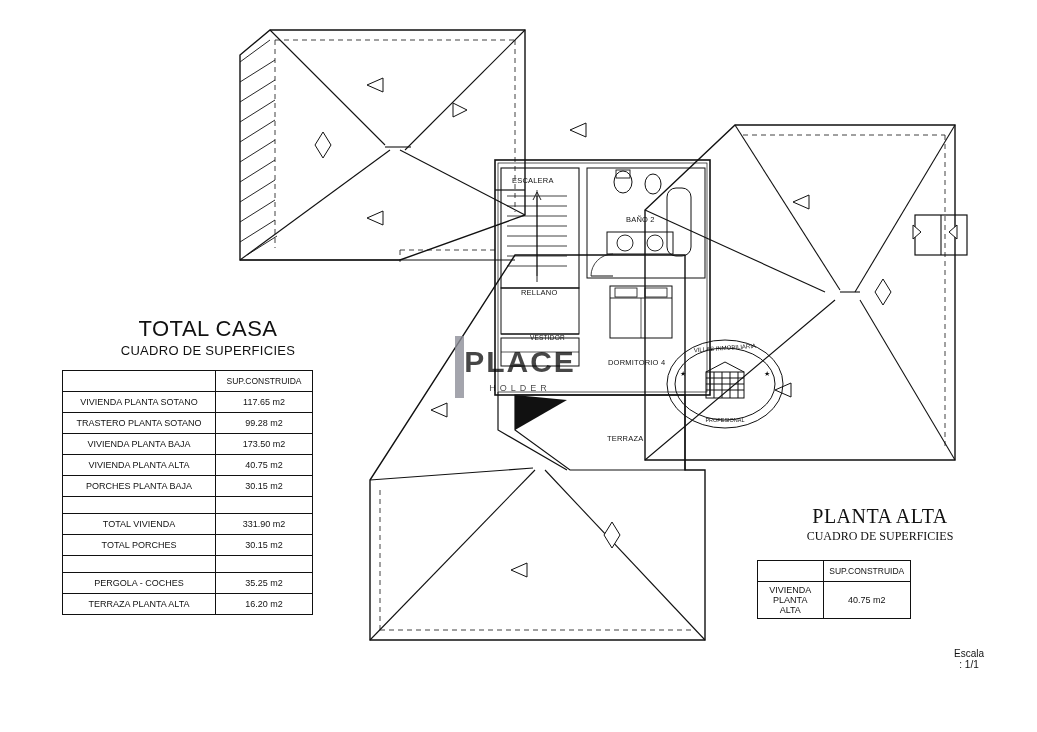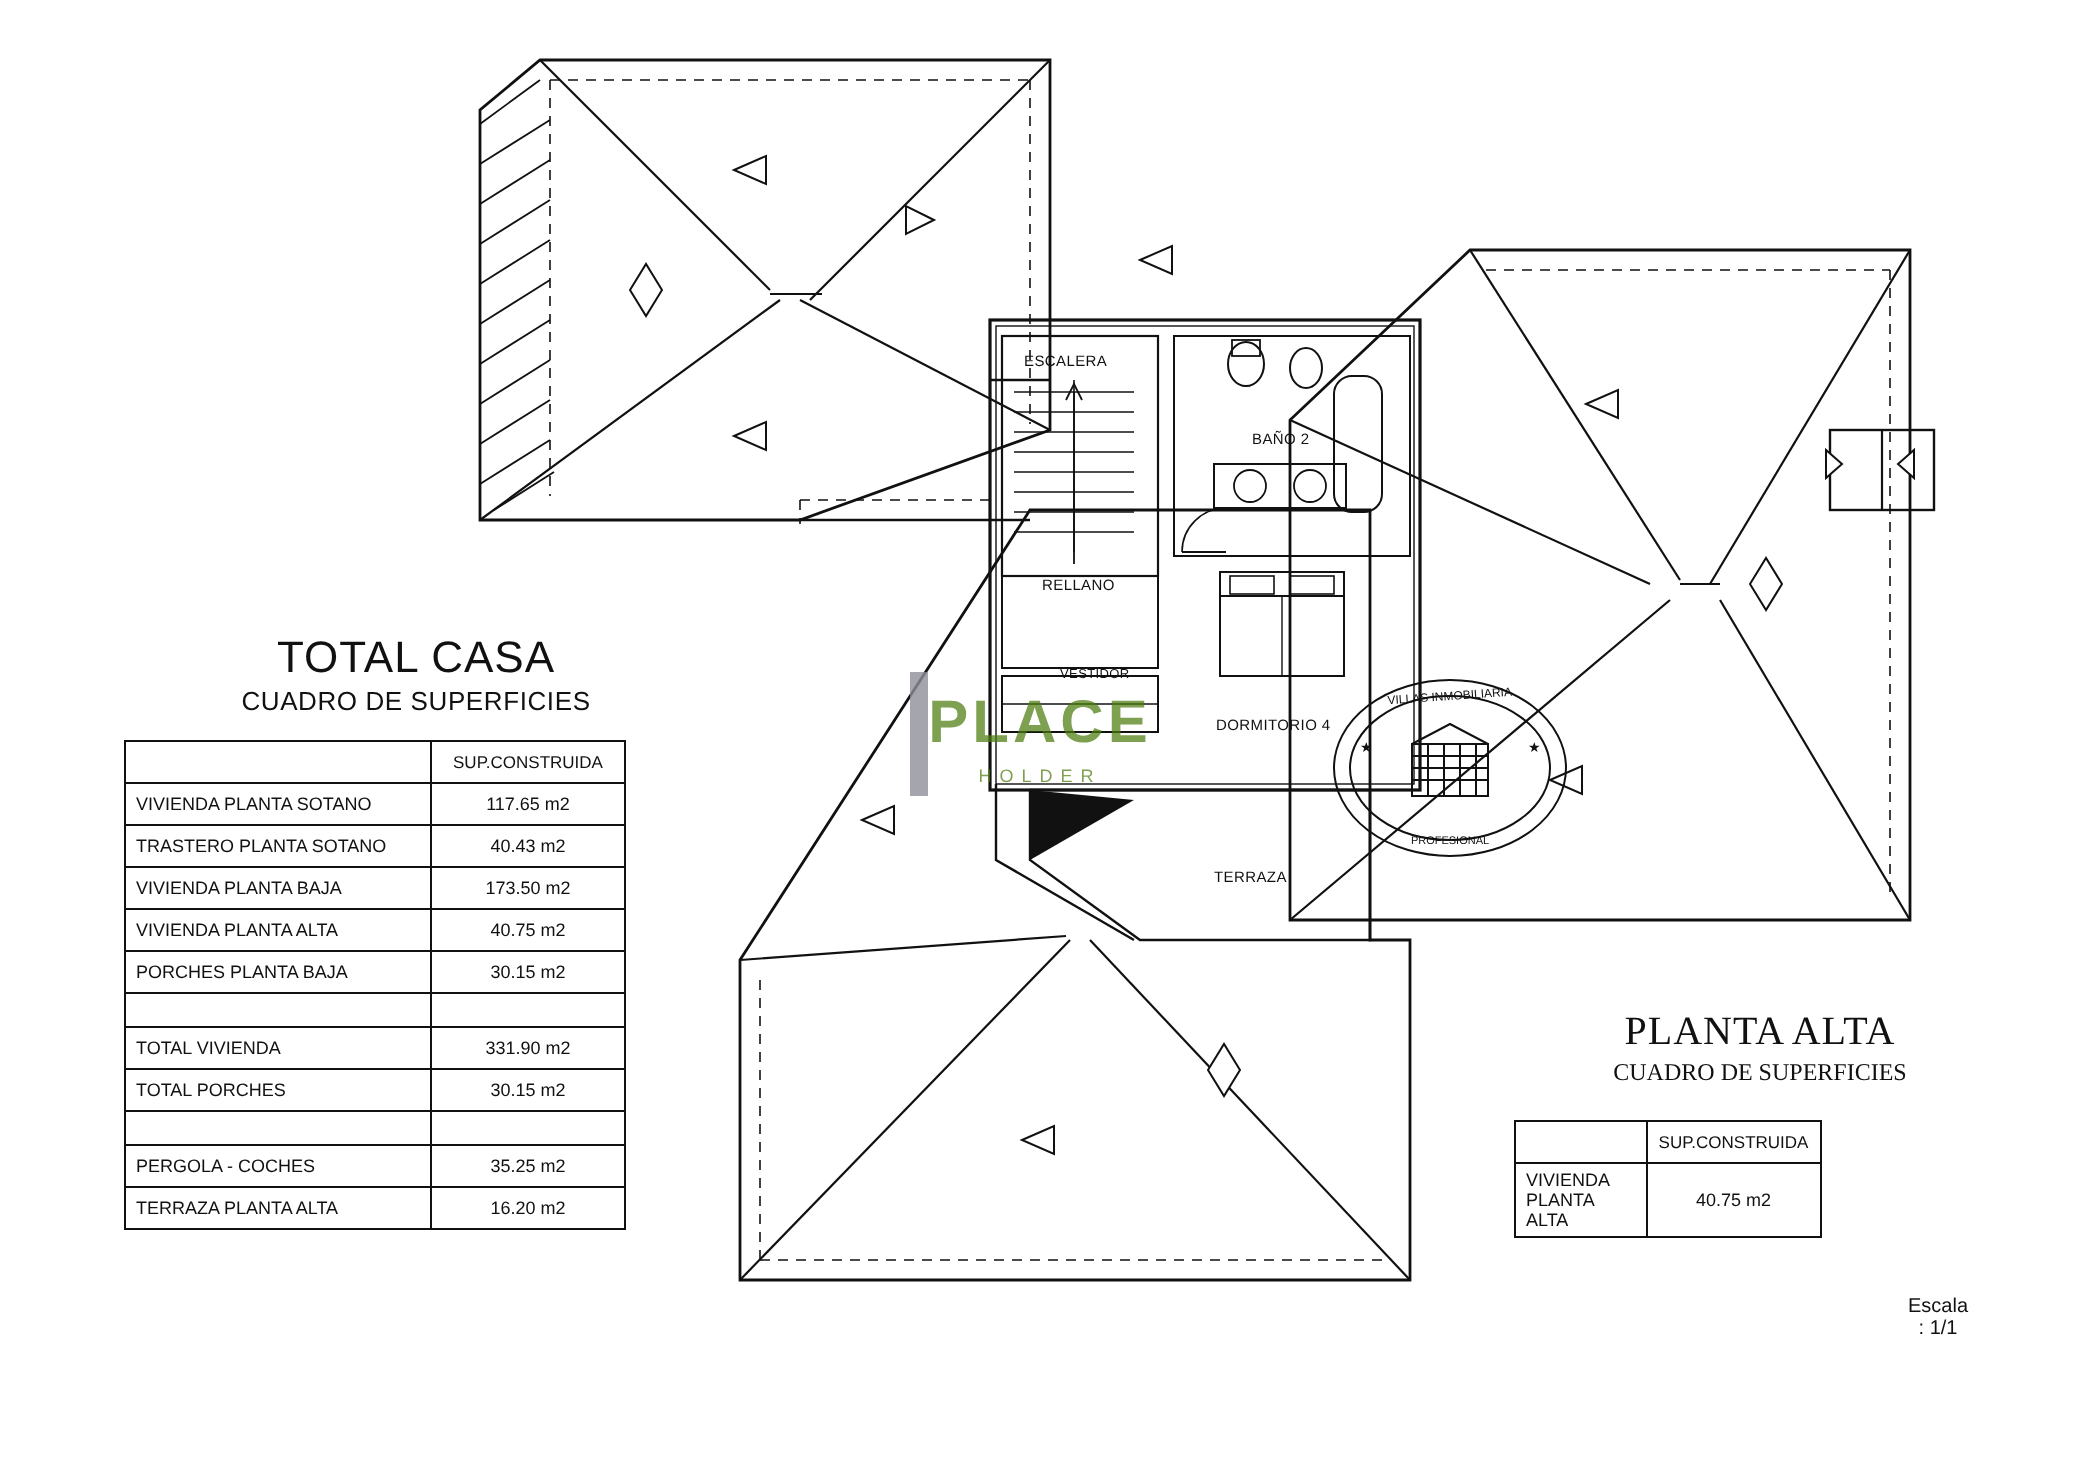--- a/index.html
+++ b/index.html
@@ -13,38 +13,38 @@
   
   #plan{position:absolute;left:215px;top:0;width:822px;height:700px;}
   #plan svg{display:block;}
 
   
   .tbl-title{position:absolute;text-align:center;}
   .tbl-title .t1{font-size:22px;letter-spacing:.5px;}
   .tbl-title .t2{font-size:13px;letter-spacing:.3px;margin-top:1px;}
 
   table.areas{position:absolute;border-collapse:collapse;background:#fff;}
-  table.areas td{border:1px solid #111;font-size:9px;padding:3px 5px;height:14px;}
+  table.areas td{border:1px solid #111;font-size:9px;padding:3px 5px;height:14px;text-align:center;}
   table.areas td.desc{width:142px;}
   table.areas td.val{width:86px;text-align:center;}
   table.areas td.head{text-align:center;font-size:8.5px;}
   table.areas td.noborder{border-left:1px solid #111;border-right:1px solid #111;}
 
   
   .pa-title{position:absolute;text-align:center;font-family:Liberation Serif, serif;}
   .pa-title .t1{font-size:20px;letter-spacing:.5px;}
   .pa-title .t2{font-size:12px;margin-top:1px;}
 
   
   .escala{position:absolute;font-size:10px;text-align:center;}
 
   
   .wm{position:absolute;left:455px;top:330px;width:130px;height:80px;
       display:flex;flex-direction:column;align-items:center;justify-content:center;
-      color:#4d7c0f;opacity:.72;pointer-events:none;}
+      color:#000000;opacity:.72;pointer-events:none;}
   .wm .wm-main{font-size:30px;letter-spacing:2px;font-weight:bold;line-height:1;}
   .wm .wm-sub{font-size:9px;letter-spacing:4px;margin-top:6px;}
   .wm-box{position:absolute;left:455px;top:336px;width:9px;height:62px;background:#8d8f99;opacity:.8;}
 
   
   .stamp{position:absolute;left:664px;top:336px;width:122px;height:96px;pointer-events:none;}
 </style>
 </head>
 <body>
 
@@ -234,21 +234,21 @@
       <tr>
         <td class="desc" style="border-right:1px solid #111;">&nbsp;</td>
         <td class="val head">SUP.CONSTRUIDA</td>
       </tr>
       <tr>
         <td class="desc">VIVIENDA PLANTA SOTANO</td>
         <td class="val">117.65  m2</td>
       </tr>
       <tr>
         <td class="desc">TRASTERO PLANTA SOTANO</td>
-        <td class="val">40.43  m2</td>
+        <td class="val">99.28  m2</td>
       </tr>
       <tr>
         <td class="desc">VIVIENDA PLANTA BAJA</td>
         <td class="val">173.50  m2</td>
       </tr>
       <tr>
         <td class="desc">VIVIENDA PLANTA ALTA</td>
         <td class="val">40.75  m2</td>
       </tr>
       <tr>

